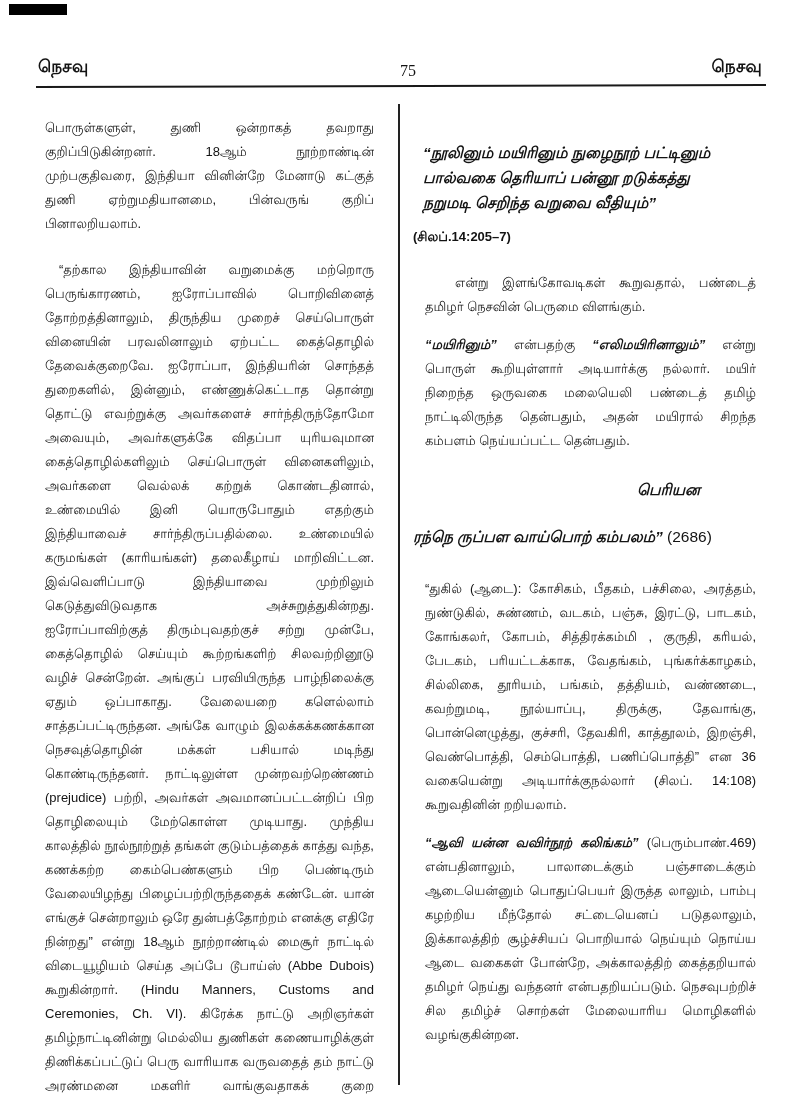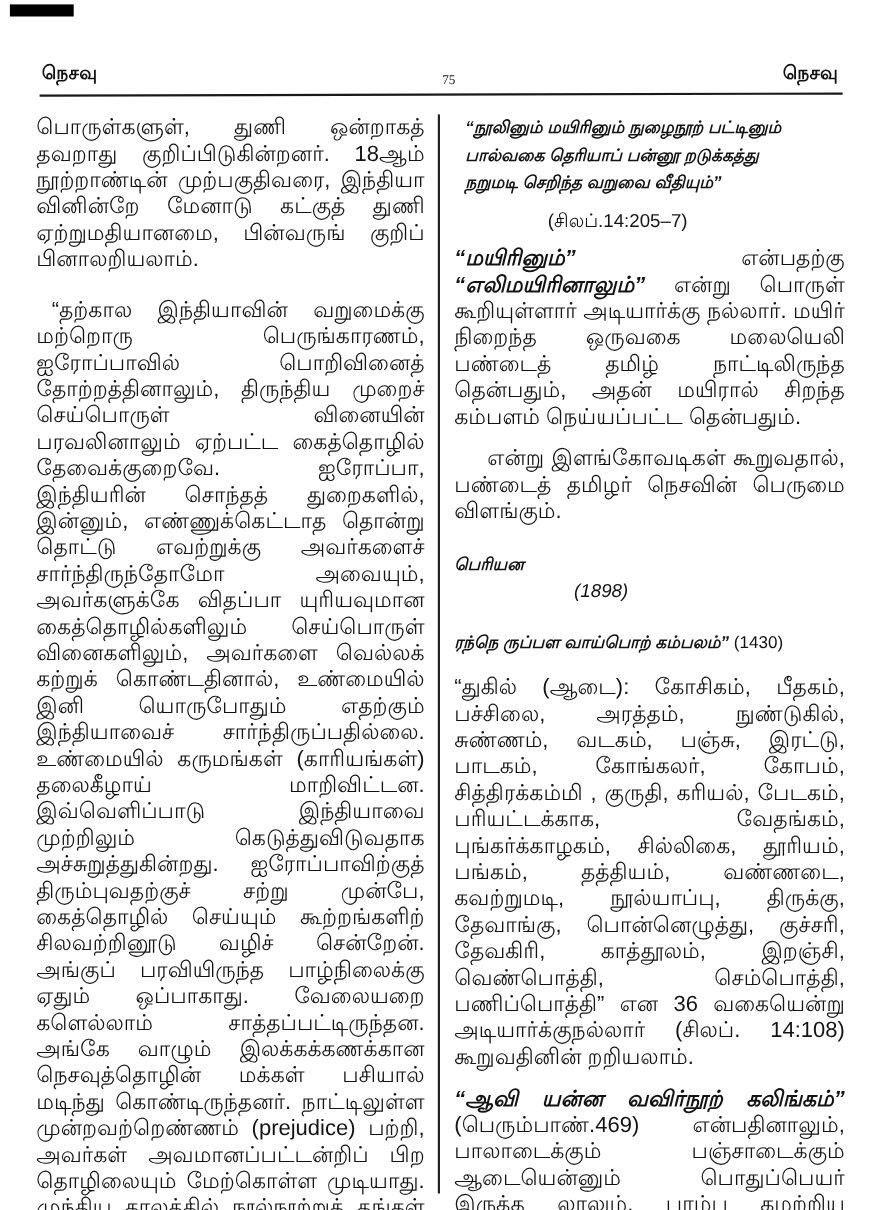--- a/index.html
+++ b/index.html
@@ -12,52 +12,52 @@
     overflow:hidden;
   }
   .corner-mark{
     position:absolute;left:9px;top:4px;width:58px;height:11px;
     background:#000000;
   }
   .running-head{
     position:absolute;top:50px;left:36px;right:36px;height:30px;
   }
   .rh-left{position:absolute;left:2px;bottom:2px;font-size:17px;font-weight:bold;letter-spacing:.2px;}
-  .rh-center{position:absolute;left:16px;right:0;text-align:center;bottom:0;font-size:12px;font-family:"Liberation Serif", serif;}
+  .rh-center{position:absolute;left:16px;right:0;text-align:center;bottom:0;font-size:16px;font-family:"Liberation Serif", serif;}
   .rh-right{position:absolute;right:2px;bottom:2px;font-size:17px;font-weight:bold;letter-spacing:.2px;}
   .head-rule{
     position:absolute;top:85px;left:36px;right:34px;height:2px;background:#191919;
     transform:rotate(-0.15deg);
   }
   .columns{
     position:absolute;top:104px;left:33px;right:32px;bottom:12px;
     display:flex;align-items:flex-start;
   }
   .col-left{width:353px;}
   .col-divider{width:2px;background:#222222;height:981px;margin-left:12px;margin-right:13px;}
   .col-right{flex:1;}
   .body-text{
-    font-size:20px;line-height:24px;text-align:justify;margin:0;
+    font-size:13px;line-height:24px;text-align:justify;margin:12px;
   }
   .mb{margin-bottom:22px;}
   .mb-sm{margin-bottom:14px;}
   .indent1{text-indent:14px;}
   .indent2{text-indent:30px;}
   .verse{
     font-size:15.5px;line-height:25px;font-style:italic;font-weight:bold;
     margin:0;
   }
   .preline{white-space:pre-line;}
-  .verse-indent{padding-left:10px;}
+  .verse-indent{padding-left:10px;margin-top:36px;}
   .ref-line{
-    font-size:17px;line-height:24px;text-align:center;font-weight:normal;
+    font-size:13px;line-height:24px;text-align:left;font-weight:bold;
   }
   .ref-pad{padding-right:58px;}
   .ref-pad2{padding-right:88px;}
-  .right-align{padding-right:68px;}
+  .right-align{text-align:right;padding-right:68px;}
   .it{font-style:italic;font-weight:bold;}
   .rm{font-style:normal;font-weight:normal;}
   .vgap-lg{height:22px;}
   .vgap-md{height:16px;}
   .vgap-sm{height:10px;}
 </style>
 </head>
 <body>
 
 <div class="page">
@@ -82,33 +82,32 @@
 
     <div class="col-right">
 
       <div class="verse preline verse-indent">“நூலினும் மயிரினும் நுழைநூற் பட்டினும்
 பால்வகை தெரியாப் பன்னூ றடுக்கத்து
 நறுமடி செறிந்த வறுவை வீதியும்”</div>
       <div class="vgap-sm"></div>
       <div class="ref-line ref-pad">(சிலப்.14:205–7)</div>
       <div class="vgap-sm"></div>
 
+      <p class="body-text mb-sm indent2">என்று இளங்கோவடிகள் கூறுவதால், பண்டைத் தமிழர் நெசவின் பெருமை விளங்கும்.</p>
+
       <p class="body-text mb-sm"><span class="it">“மயிரினும்”</span><span> என்பதற்கு </span><span class="it">“எலிமயிரினாலும்”</span><span> என்று பொருள் கூறியுள்ளார் அடியார்க்கு நல்லார். மயிர் நிறைந்த ஒருவகை மலையெலி பண்டைத் தமிழ் நாட்டிலிருந்த தென்பதும், அதன் மயிரால் சிறந்த கம்பளம் நெய்யப்பட்ட தென்பதும்.</span></p>
-
-      <p class="body-text mb-sm indent2">என்று இளங்கோவடிகள் கூறுவதால், பண்டைத் தமிழர் நெசவின் பெருமை விளங்கும்.</p>
 
       <div class="vgap-sm"></div>
       <div class="verse">
         <div class="right-align">பெரியன</div>
-        <div class="ref-line ref-pad2">(1898)</div>
       </div>
 
       <div class="vgap-lg"></div>
       <div class="verse">
-        <div><span>ரந்நெ ருப்பள வாய்பொற் கம்பலம்”</span><span class="rm"> (1430)</span></div>
+        <div><span>ரந்நெ ருப்பள வாய்பொற் கம்பலம்”</span><span class="rm"> (2686)</span></div>
       </div>
       <div class="vgap-md"></div>
 
 
       <p class="body-text mb-sm">“துகில் (ஆடை): கோசிகம், பீதகம், பச்சிலை, அரத்தம், நுண்டுகில், சுண்ணம், வடகம், பஞ்சு, இரட்டு, பாடகம், கோங்கலர், கோபம், சித்திரக்கம்மி , குருதி, கரியல், பேடகம், பரியட்டக்காக, வேதங்கம், புங்கர்க்காழகம், சில்லிகை, தூரியம், பங்கம், தத்தியம், வண்ணடை, கவற்றுமடி, நூல்யாப்பு, திருக்கு, தேவாங்கு, பொன்னெழுத்து, குச்சரி, தேவகிரி, காத்தூலம், இறஞ்சி, வெண்பொத்தி, செம்பொத்தி, பணிப்பொத்தி” என 36 வகையென்று அடியார்க்குநல்லார் (சிலப். 14:108) கூறுவதினின் றறியலாம்.</p>
 
       <p class="body-text"><span class="it">“ஆவி யன்ன வவிர்நூற் கலிங்கம்”</span><span> (பெரும்பாண்.469) </span><span>என்பதினாலும், பாலாடைக்கும் பஞ்சாடைக்கும் ஆடையென்னும் பொதுப்பெயர் இருத்த லாலும், பாம்பு கழற்றிய மீந்தோல் சட்டையெனப் படுதலாலும், இக்காலத்திற் சூழ்ச்சியப் பொறியால் நெய்யும் நொய்ய ஆடை வகைகள் போன்றே, அக்காலத்திற் கைத்தறியால் தமிழர் நெய்து வந்தனர் என்பதறியப்படும். நெசவுபற்றிச் சில தமிழ்ச் சொற்கள் மேலையாரிய மொழிகளில் வழங்குகின்றன.</span></p>
 
     </div>
   </div>

